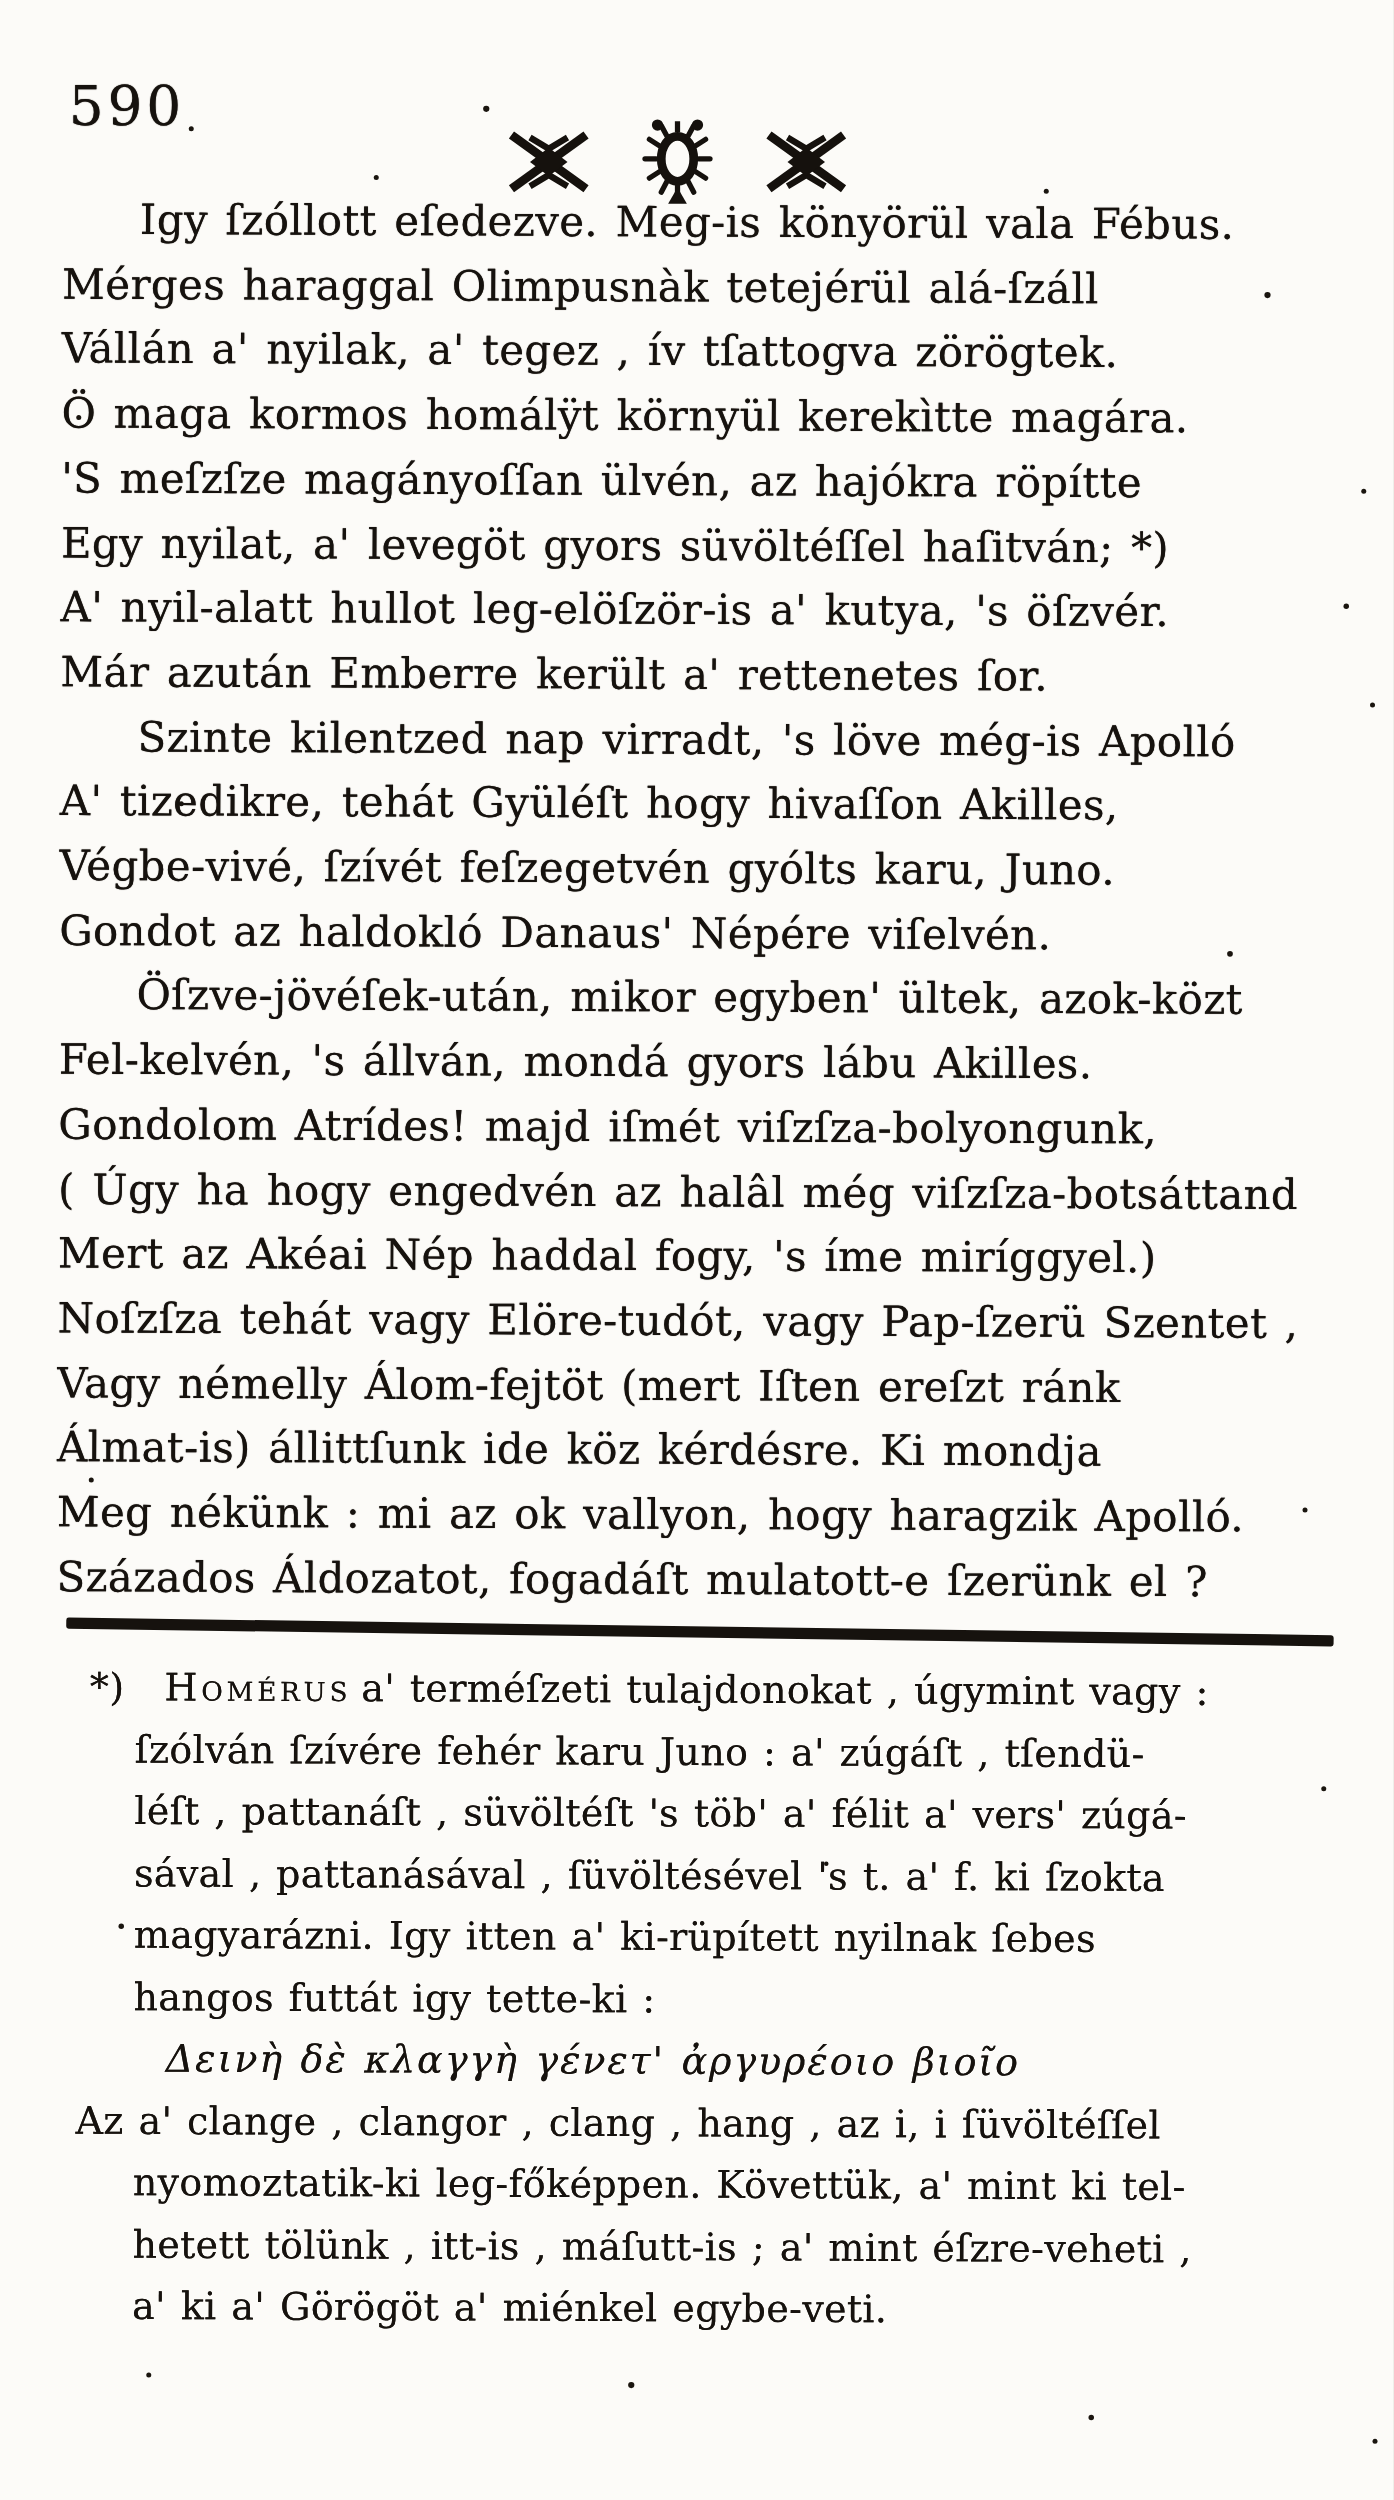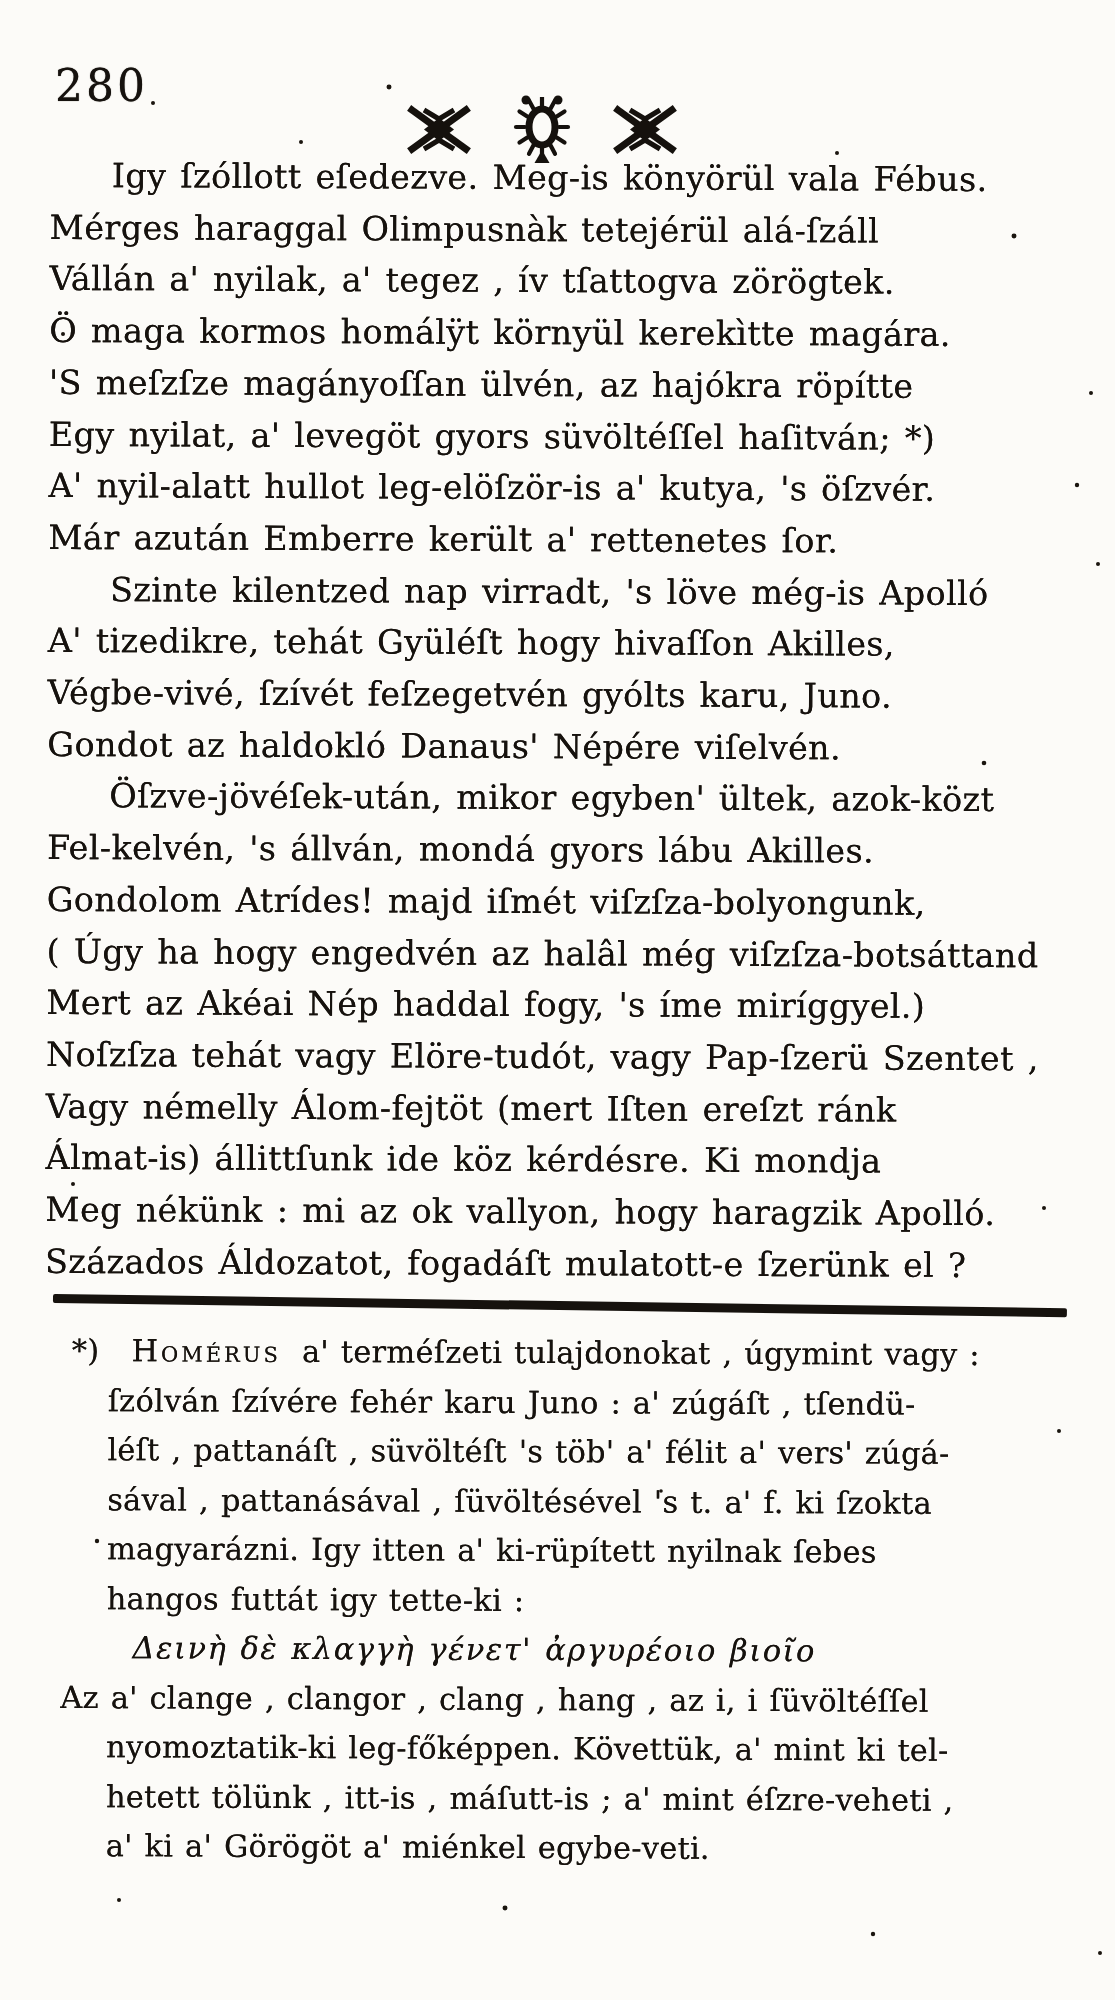--- a/index.html
+++ b/index.html
@@ -40,21 +40,21 @@
   .footnote {
     position:absolute; left:62px; top:1326px; width:1010px;
     font-size:30.5px; line-height:49.5px;
     letter-spacing:.2px; word-spacing:2px;
     white-space:nowrap;
     text-shadow:0 0 .5px rgba(22,16,10,.85);
     transform:rotate(.25deg); transform-origin:0 0;
   }
   .fn-first { padding-left:10px; }
   .fn-marker { margin-right:32px; }
-  .sc { font-variant:small-caps; letter-spacing:3px; margin-right:21px; }
+  .sc { font-variant:small-caps; letter-spacing:3px; margin-right:8px; }
   .footnote .ind-1 { padding-left:46px; }
   .footnote .ind-2 { padding-left:72px; font-style:italic; letter-spacing:1.5px; }
   .specks {
     position:absolute; left:0; top:0; width:2px; height:2px;
     background:transparent; border-radius:50%;
     box-shadow:
       300px 141px 0 1px #1a150f, 388px 86px 0 1.5px #1a150f,
       836px 152px 0 1px #1a150f, 1013px 235px 0 1.5px #1a150f,
       1090px 392px 0 1px #1a150f, 62px 333px 0 1px #1a150f,
       1076px 484px 0 1.2px #1a150f, 144px 642px 0 1px #1a150f,
@@ -66,21 +66,21 @@
       152px 102px 0 1px #1a150f, 660px 1490px 0 .8px #1a150f;
   }
 </style>
 </head>
 <body>
 
 <div class="page">
 
   <div class="specks"></div>
 
-  <div class="pagenum">280</div>
+  <div class="pagenum">590</div>
 
   <div class="ornaments">
     <span class="orn">
       <svg width="68" height="55" viewBox="0 0 68 55">
         <g stroke="#15110d" stroke-width="7" stroke-linecap="square" fill="none">
           <path d="M7 47 L61 8"></path>
           <path d="M7 8 L61 47"></path>
         </g>
         <g stroke="#15110d" stroke-width="5" fill="none">
           <path d="M19 8 L34 17 L49 8"></path>

